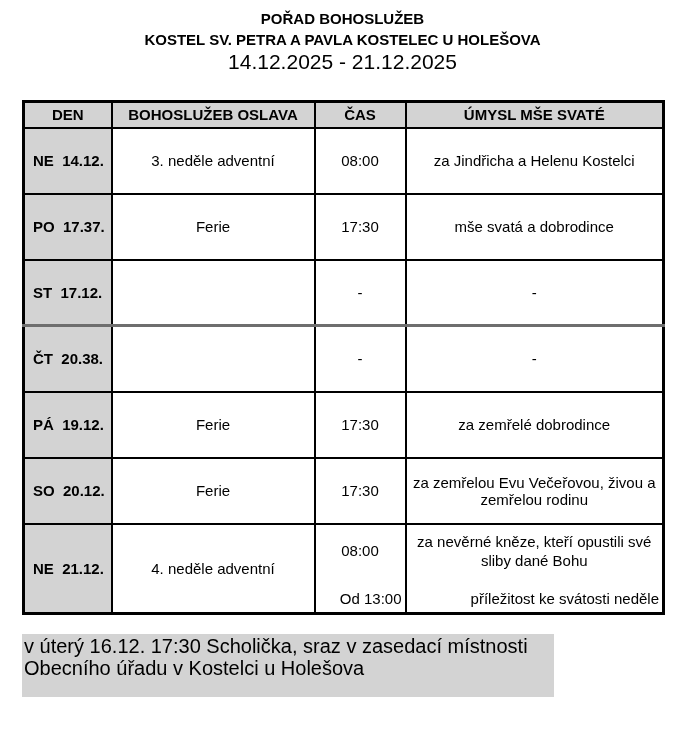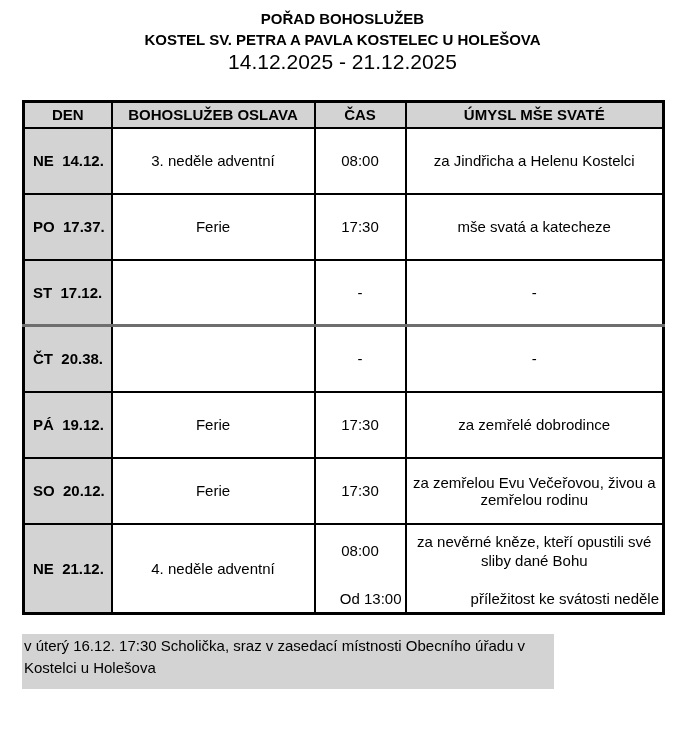--- a/index.html
+++ b/index.html
@@ -79,23 +79,23 @@
     justify-content: center;
     line-height: 19px;
   }
   .stack-bottom { line-height: 17px; text-align: right; }
 
   
   .footer-note {
     width: 532px;
     margin-top: 19px;
     background: #d3d3d3;
-    font-size: 15px;
+    font-size: 20px;
     line-height: 22px;
-    padding: 1px 2px 10px 2px;
+    padding: 1px 2px 18px 2px;
   }
 </style>
 </head>
 <body>
 
 <div class="page">
 
   <div class="doc-header">
     <div class="title-line">POŘAD BOHOSLUŽEB</div>
     <div class="title-line">KOSTEL SV. PETRA A PAVLA KOSTELEC U HOLEŠOVA</div>
@@ -121,21 +121,21 @@
       <tr>
         <td class="day-cell">NE  14.12.</td>
         <td>3. neděle adventní</td>
         <td>08:00</td>
         <td>za Jindřicha a Helenu Kostelci</td>
       </tr>
       <tr>
         <td class="day-cell">PO  17.37.</td>
         <td>Ferie</td>
         <td>17:30</td>
-        <td>mše svatá a katecheze</td>
+        <td>mše svatá a dobrodince</td>
       </tr>
       <tr>
         <td class="day-cell">ST  17.12.</td>
         <td></td>
         <td>-</td>
         <td>-</td>
       </tr>
       <tr class="page-break">
         <td class="day-cell">ČT  20.38.</td>
         <td></td>

